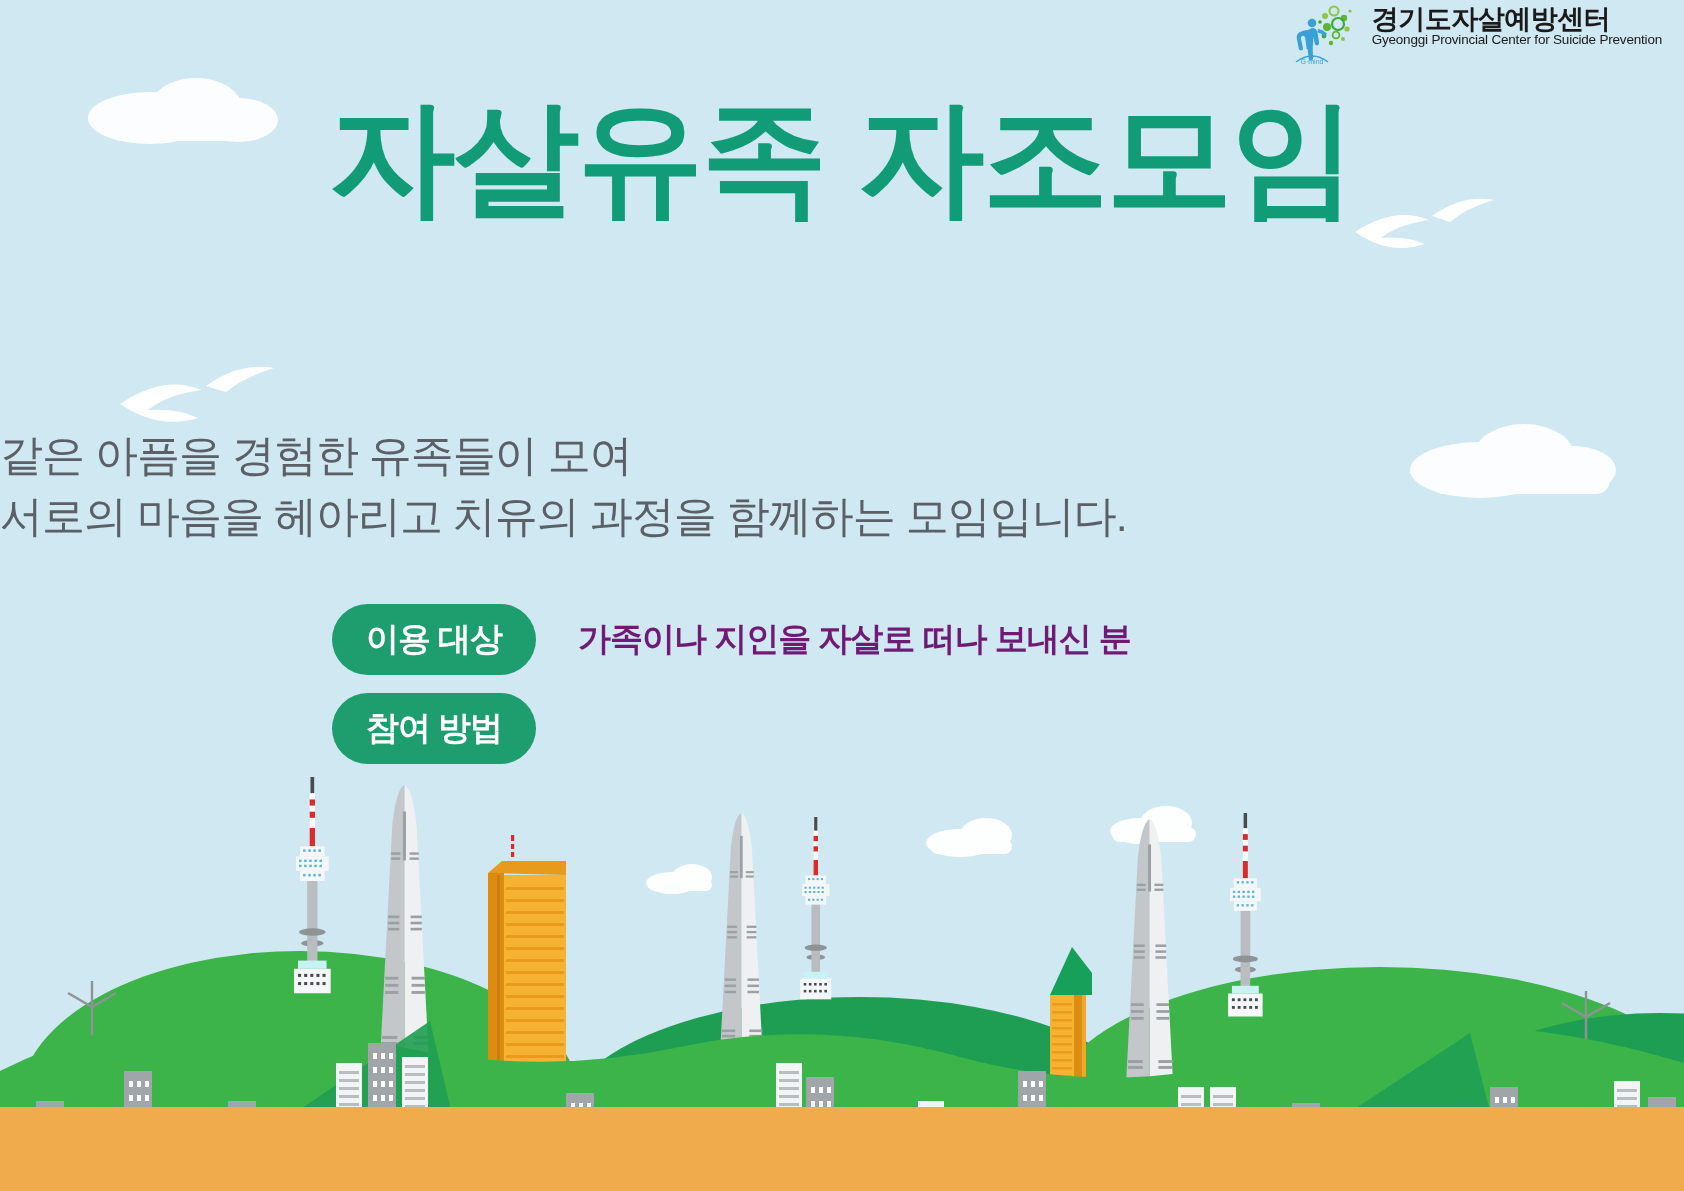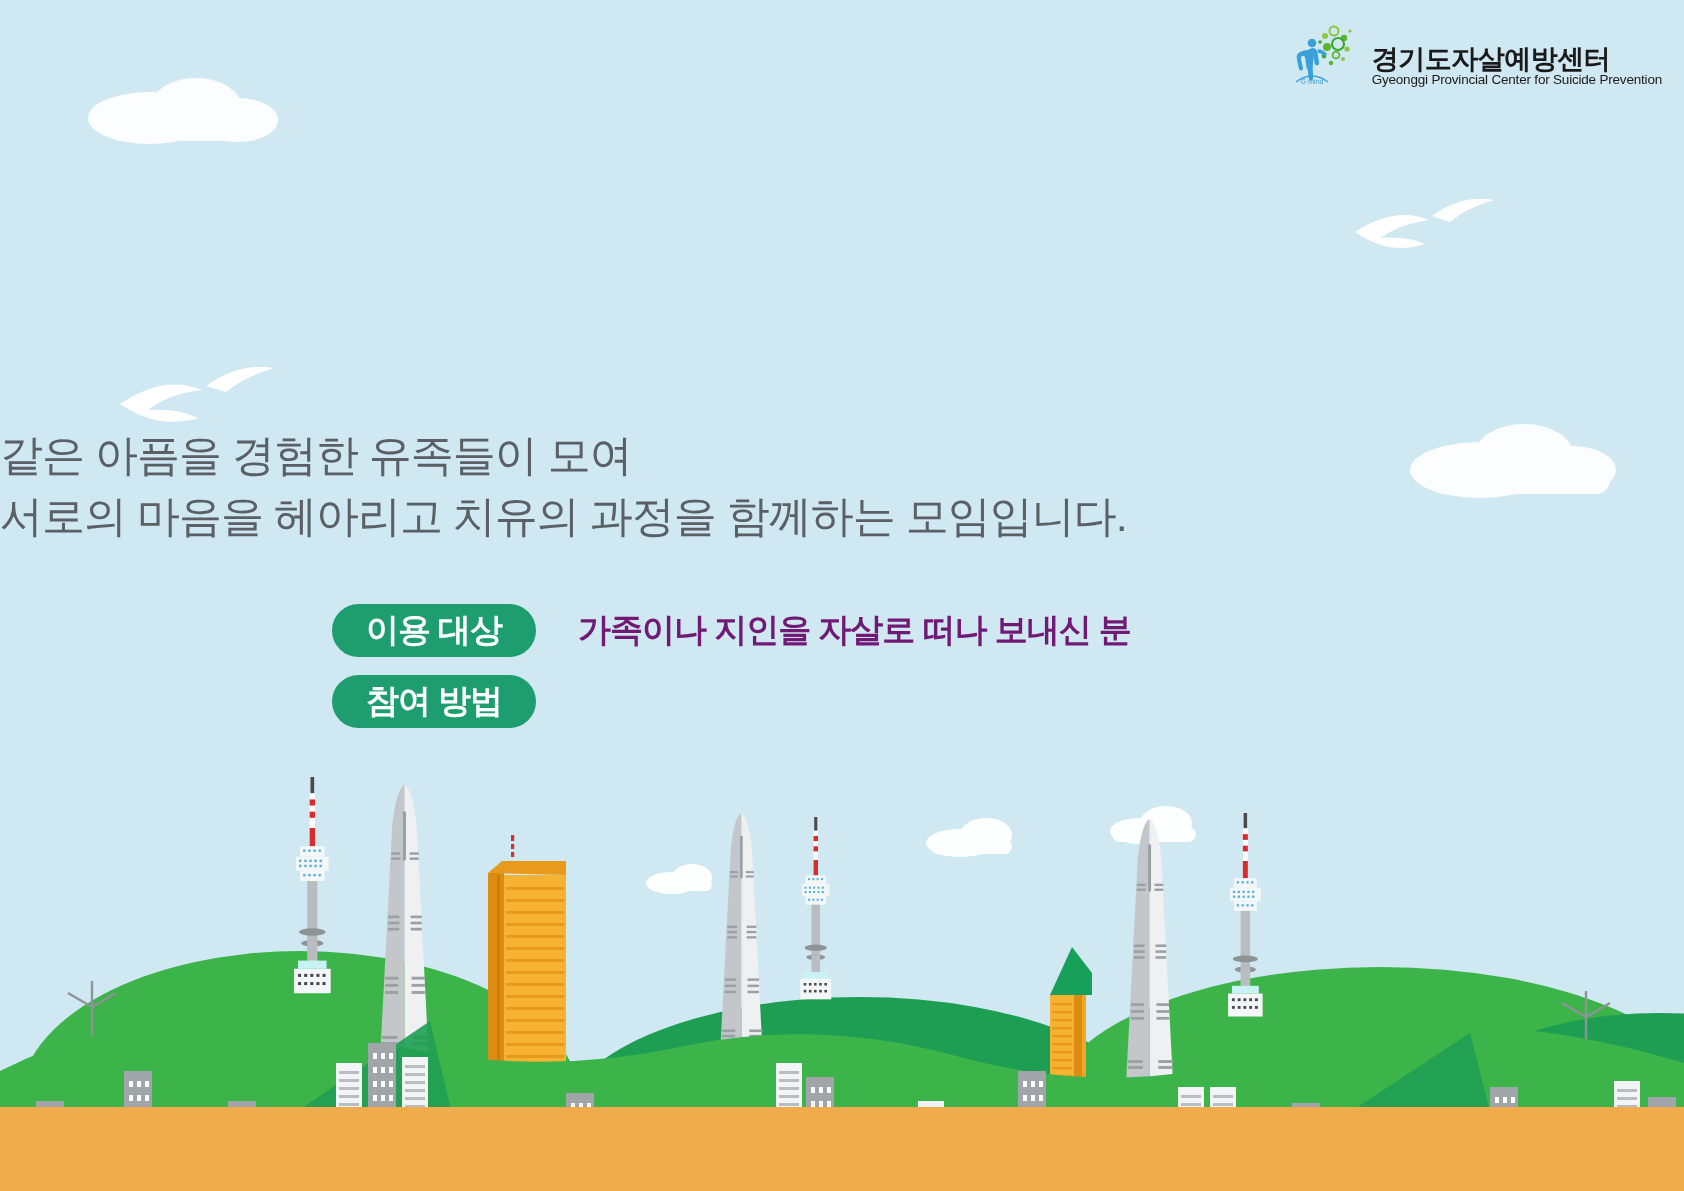--- a/index.html
+++ b/index.html
@@ -7,21 +7,21 @@
     width:1684px;height:1191px;
     font-family:"Liberation Sans","DejaVu Sans",sans-serif;
     overflow:hidden;
   }
   .poster{
     position:relative;width:1684px;height:1191px;
     background:#cfe8f2;overflow:hidden;
   }
 
   
-  .logo{position:absolute;right:22px;top:22px;display:flex;align-items:flex-end;gap:16px;}
+  .logo{position:absolute;right:22px;top:2px;display:flex;align-items:flex-start;gap:16px;}
   .logo-mark{width:62px;height:64px;position:relative;flex:0 0 auto;}
   .logo-text{display:flex;flex-direction:column;line-height:1;padding-top:4px;}
   .logo-kr{font-size:27px;font-weight:bold;color:#1a1a1a;letter-spacing:-0.5px;white-space:nowrap;}
   .logo-en{font-size:13.5px;color:#1a1a1a;letter-spacing:-0.2px;white-space:nowrap;margin-top:0;}
 
   
   .headline{
     position:absolute;left:0;right:0;top:86px;text-align:center;
     color:#119b77;font-weight:bold;line-height:1.04;letter-spacing:-2px;
   }
@@ -33,21 +33,21 @@
     position:absolute;left:0;right:0;top:425px;text-align:left;
     color:#5b6066;font-size:43px;line-height:1.42;letter-spacing:-1px;
   }
 
   
   .info{position:absolute;left:332px;top:604px;display:flex;flex-direction:column;gap:18px;}
   .info-row{display:flex;align-items:center;gap:42px;}
   .pill{
     background:#1e9e6e;color:#fff;border-radius:999px;
     font-size:33px;font-weight:bold;letter-spacing:-1px;
-    width:204px;height:53px;display:flex;align-items:center;justify-content:center;
+    width:204px;height:71px;display:flex;align-items:center;justify-content:center;
     box-sizing:border-box;
   }
   .info-text{color:#701a75;font-size:33px;font-weight:bold;letter-spacing:-1px;white-space:nowrap;}
 
   
   .scene{position:absolute;left:0;right:0;bottom:0;height:420px;}
   .ground{position:absolute;left:0;right:0;bottom:0;height:84px;background:#efab4c;}
 </style>
 </head>
 <body>
@@ -110,20 +110,21 @@
         <text x="18" y="62" font-family="'Liberation Sans',sans-serif" font-size="7" fill="#3aa0d8" text-anchor="middle">G·mind</text>
       </svg>
     </div>
     <div class="logo-text">
       <span class="logo-kr">경기도자살예방센터</span>
       <span class="logo-en">Gyeonggi Provincial Center for Suicide Prevention</span>
     </div>
   </div>
 
   <div class="headline">
+    <span class="l2">자살유족 자조모임</span>
   </div>
 
   <div class="subtitle">
     <div>같은 아픔을 경험한 유족들이 모여</div>
     <div>서로의 마음을 헤아리고 치유의 과정을 함께하는 모임입니다.</div>
   </div>
 
   <div class="info">
     <div class="info-row">
       <div class="pill">이용 대상</div>

